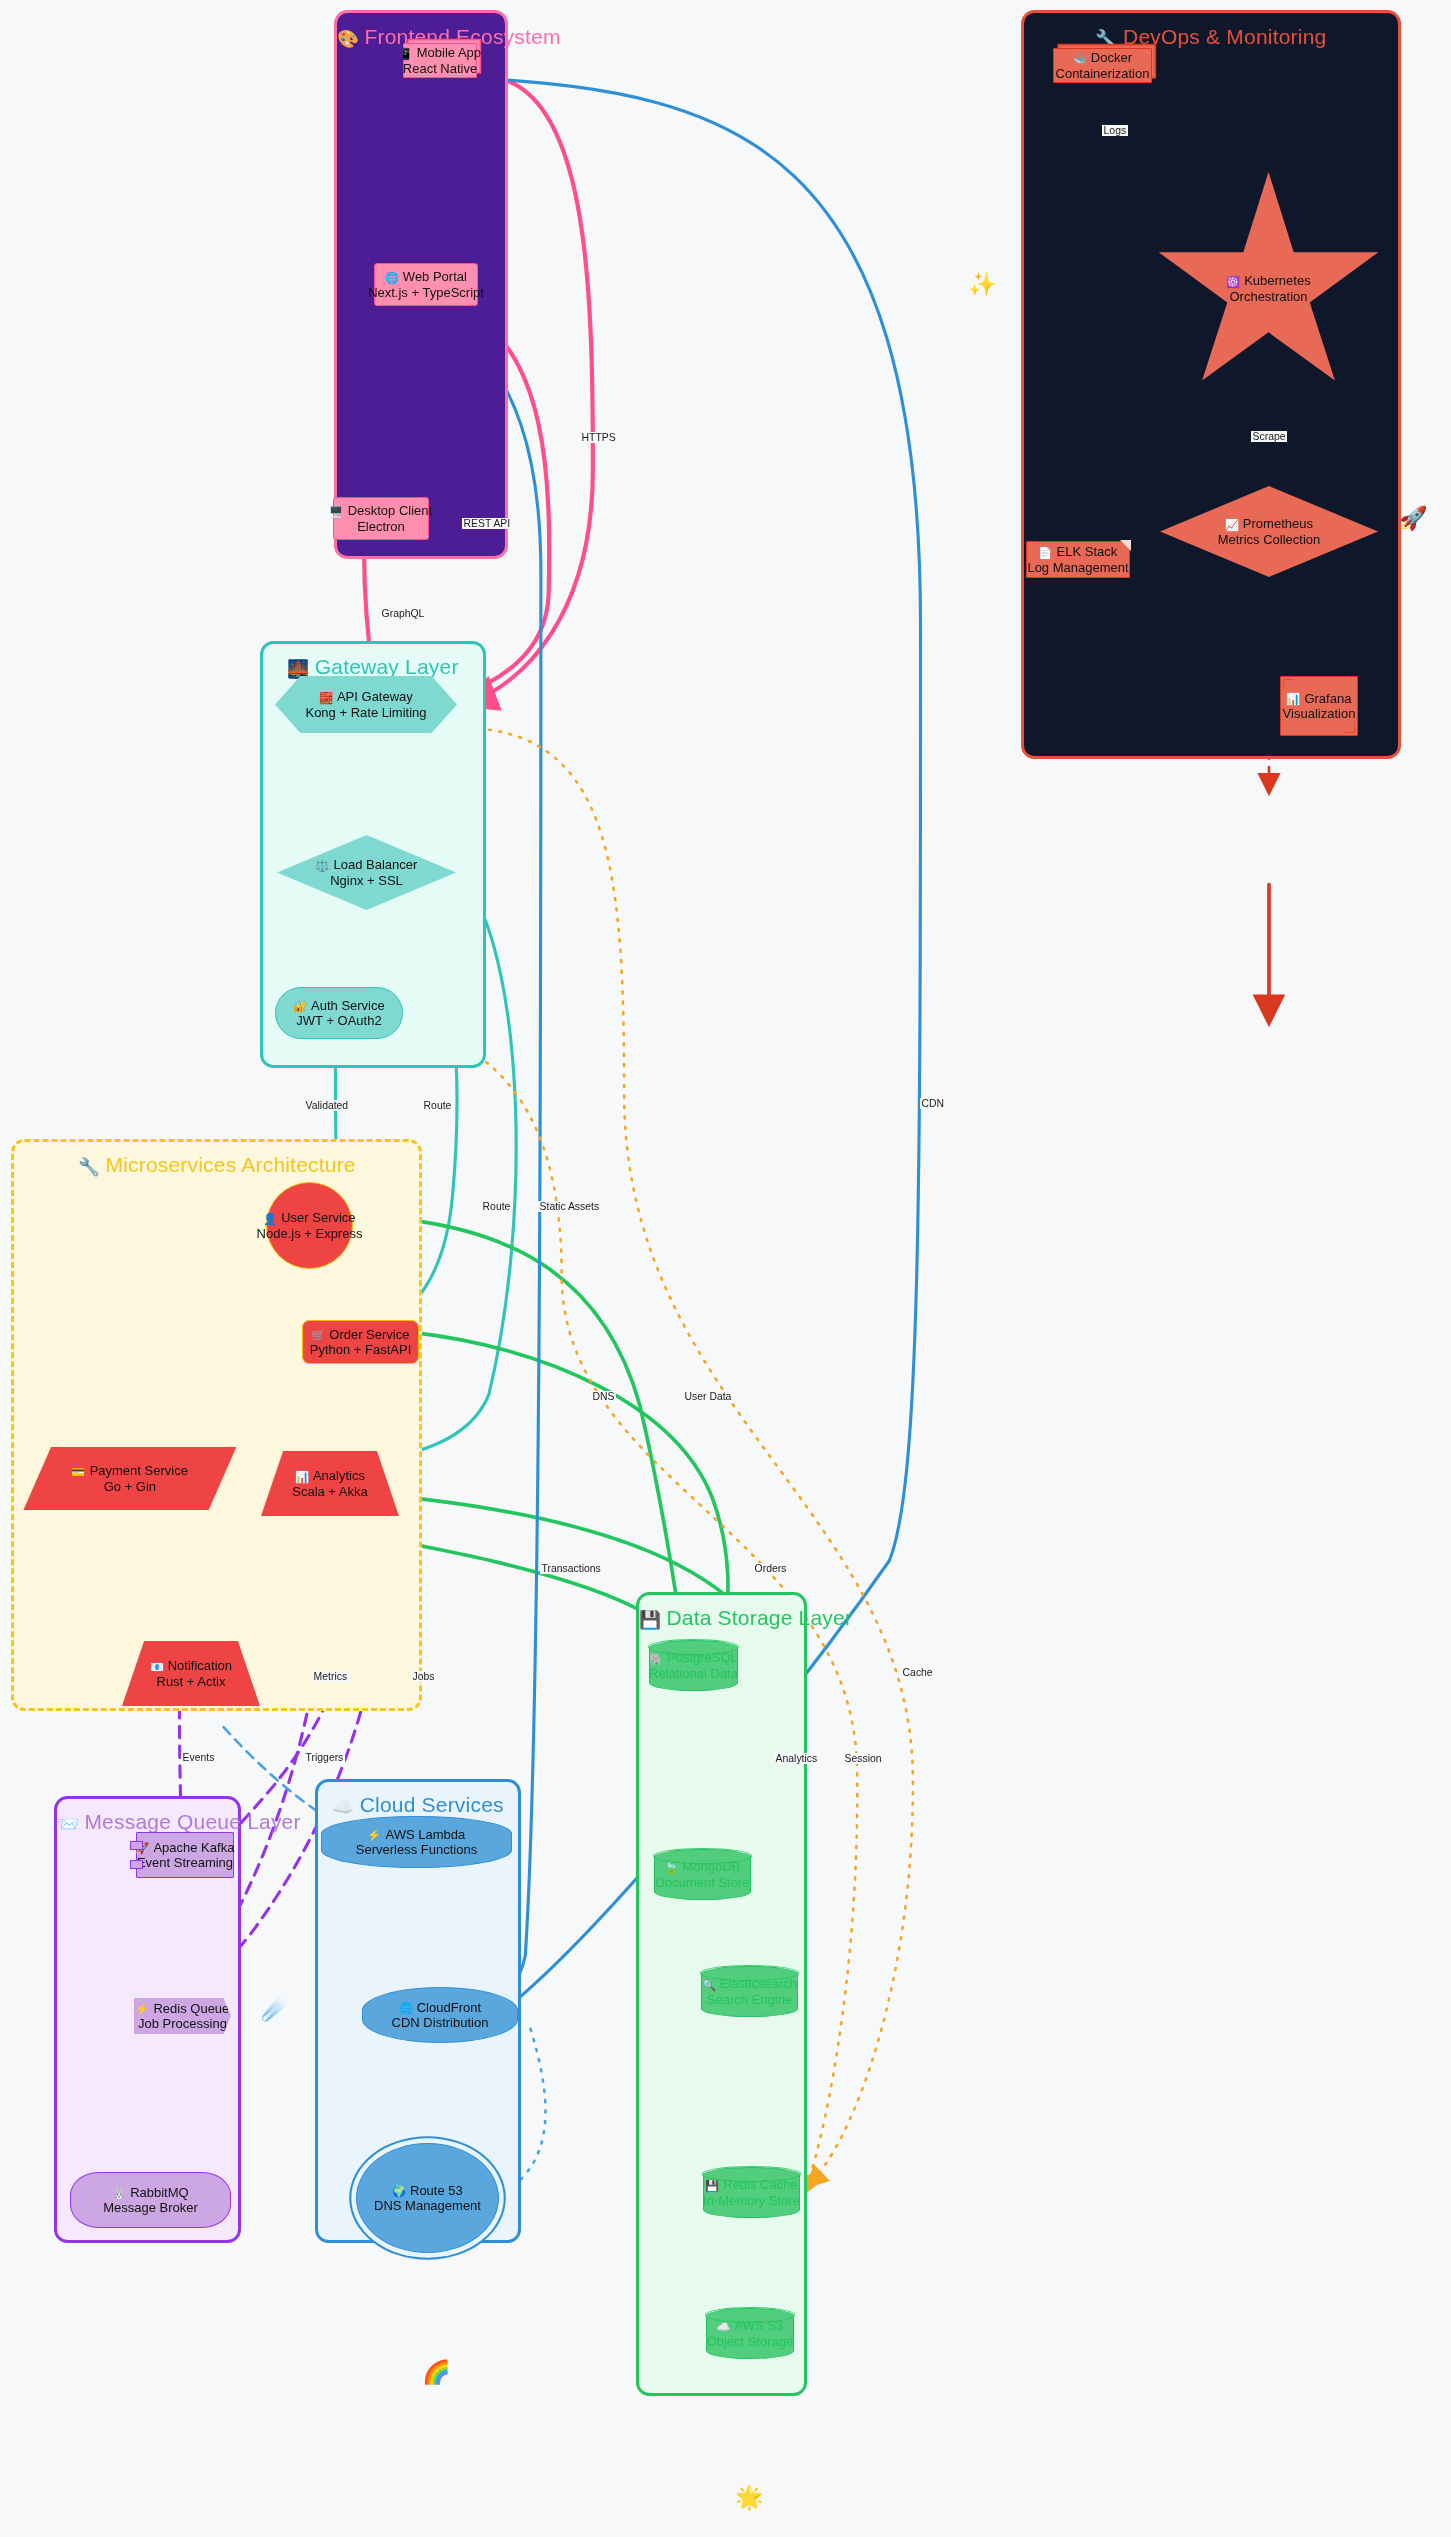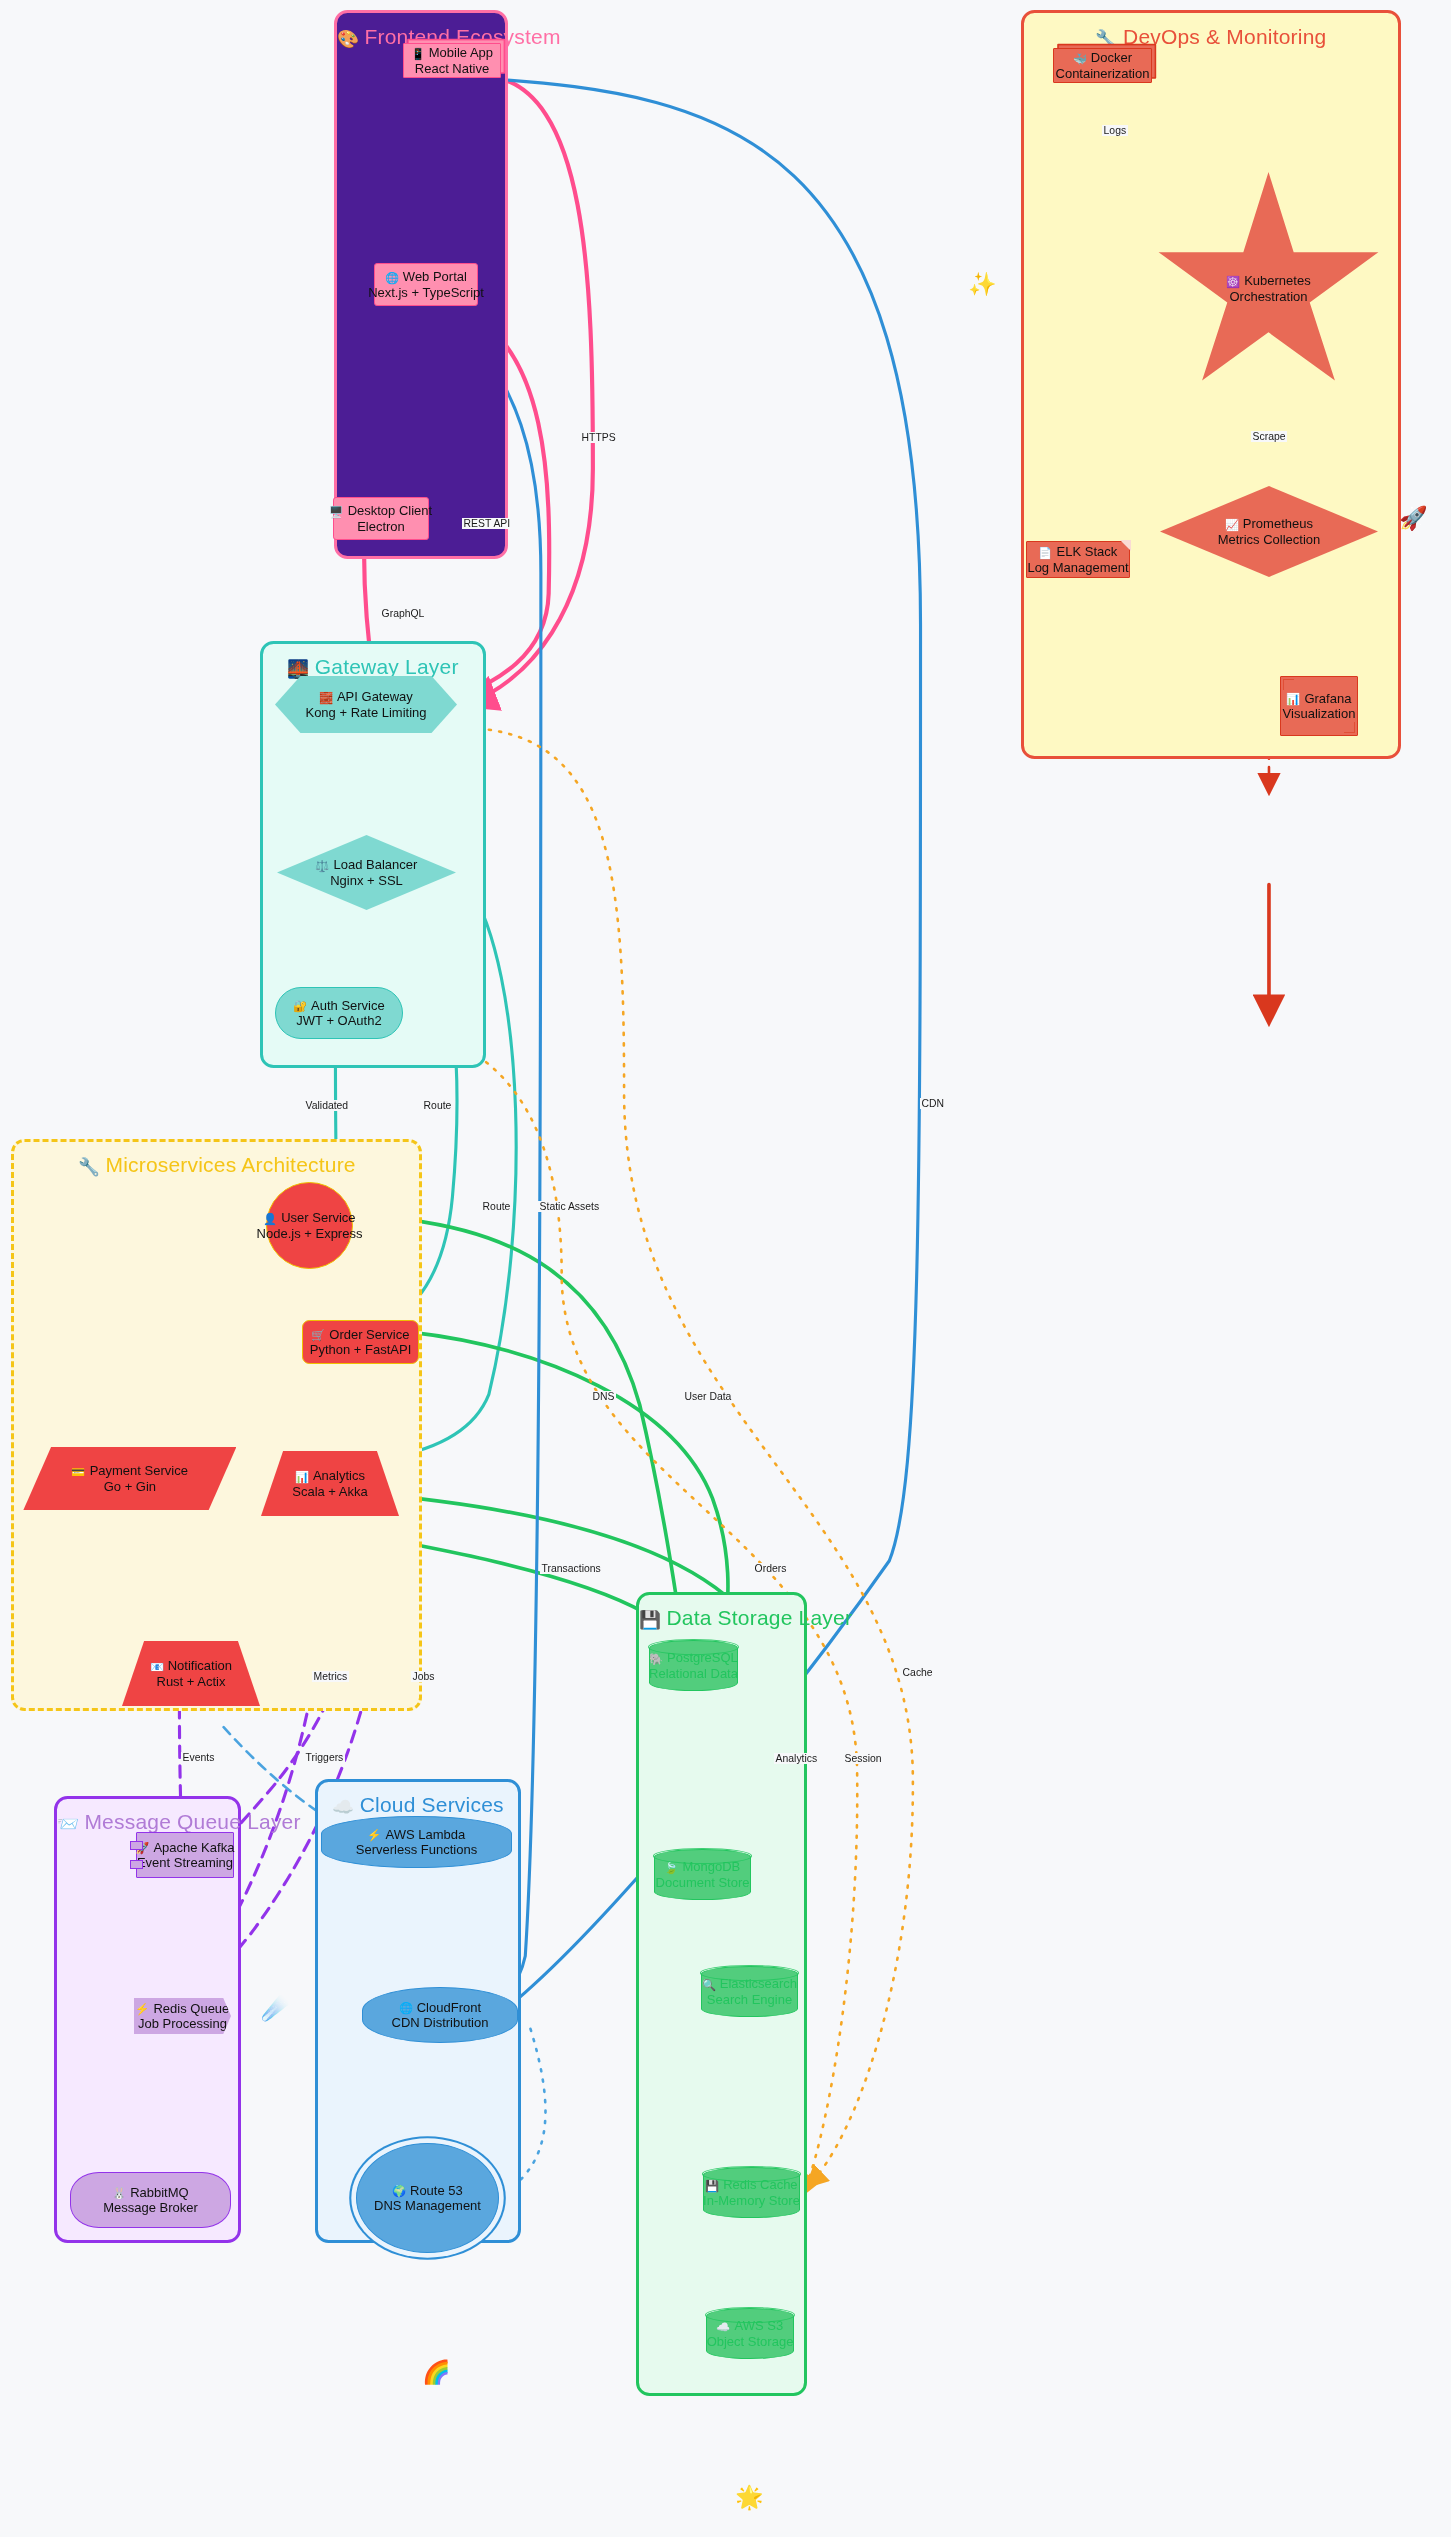--- a/index.html
+++ b/index.html
@@ -8,21 +8,21 @@
   svg.edges{position:absolute;left:0;top:0;width:1451px;height:2538px;pointer-events:none;}
 
   
   .sg{position:absolute;border-radius:13.5px;box-sizing:border-box;}
   .sg-title{position:absolute;top:11.4px;left:0;width:100%;text-align:center;
             font-size:21px;font-weight:400;letter-spacing:0.2px;white-space:nowrap;}
   .sg-title .emo{font-size:17.7px;margin-right:5.2px;vertical-align:-1px;}
 
   .sg-frontend{background:#4c1d95;border:3.6px solid #ff6fa5;}
   .sg-frontend .sg-title{color:#ff6fa5;}
-  .sg-devops{background:#fef9c3;border:3.6px solid #e8503a;padding-left:33px;}
+  .sg-devops{background:#0f172a;border:3.6px solid #e8503a;padding-left:33px;}
   .sg-devops .sg-title{color:#e8503a;}
   .sg-gateway{background:#e5fbf6;border:3.6px solid #2ec4b6;}
   .sg-gateway .sg-title{color:#2ec4b6;}
   .sg-micro{background:#fdf7dd;border:3.6px dashed #f5c518;}
   .sg-micro .sg-title{color:#f5c518;}
   .sg-data{background:#e6faee;border:3.6px solid #22c55e;}
   .sg-data .sg-title{color:#22c55e;}
   .sg-queue{background:#f6e9ff;border:3.6px solid #9333ea;}
   .sg-queue .sg-title{color:#b07bd6;}
   .sg-cloud{background:#eaf4fd;border:3.6px solid #2f8fd6;}
@@ -206,21 +206,21 @@
       <span class="emo">📨</span><span>Message Queue Layer</span>
     </div>
   </div>
 
   <div class="sg sg-cloud" style="left:315px;top:1779px;width:206px;height:464px;">
     <div class="sg-title">
       <span class="emo">☁️</span><span>Cloud Services</span>
     </div>
   </div>
 
-  <div class="node n-pink sh-3d" style="left:403px;top:43px;width:98px;height:35px;">
+  <div class="node n-pink sh-3d" style="left:403px;top:43px;width:74px;height:35px;">
     <div class="l1"><span class="emo">📱</span><span>Mobile App</span></div>
     <div class="l2">React Native</div>
   </div>
 
   <div class="node n-pink sh-subr" style="left:374px;top:263px;width:104px;height:43px;">
     <div class="l1"><span class="emo">🌐</span><span>Web Portal</span></div>
     <div class="l2">Next.js + TypeScript</div>
   </div>
 
   <div class="node n-pink sh-subr" style="left:333px;top:497px;width:96px;height:43px;">

